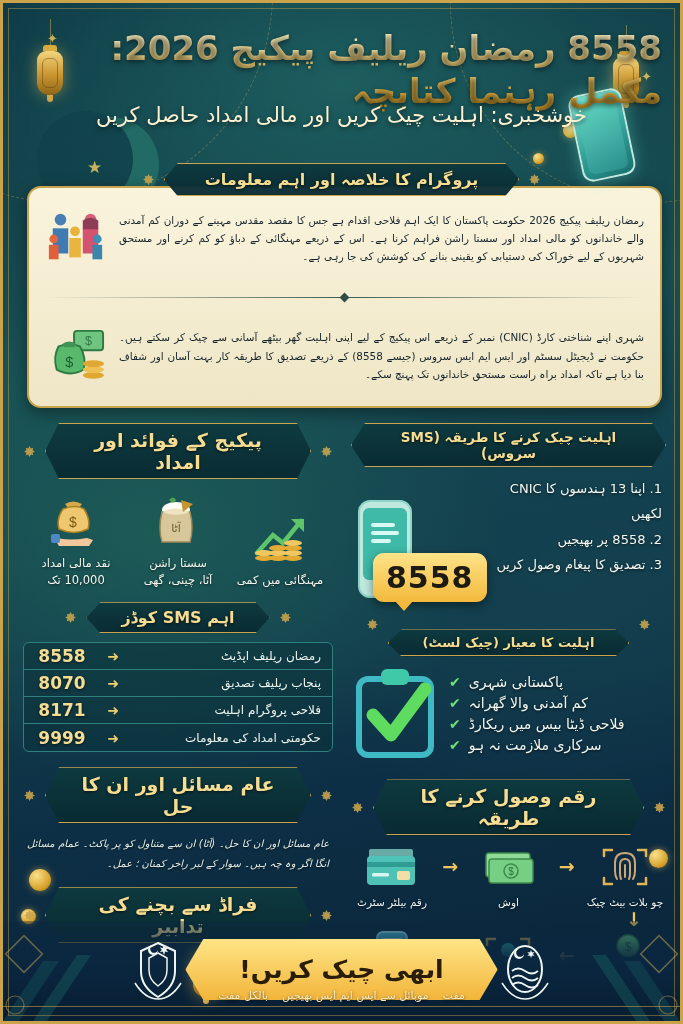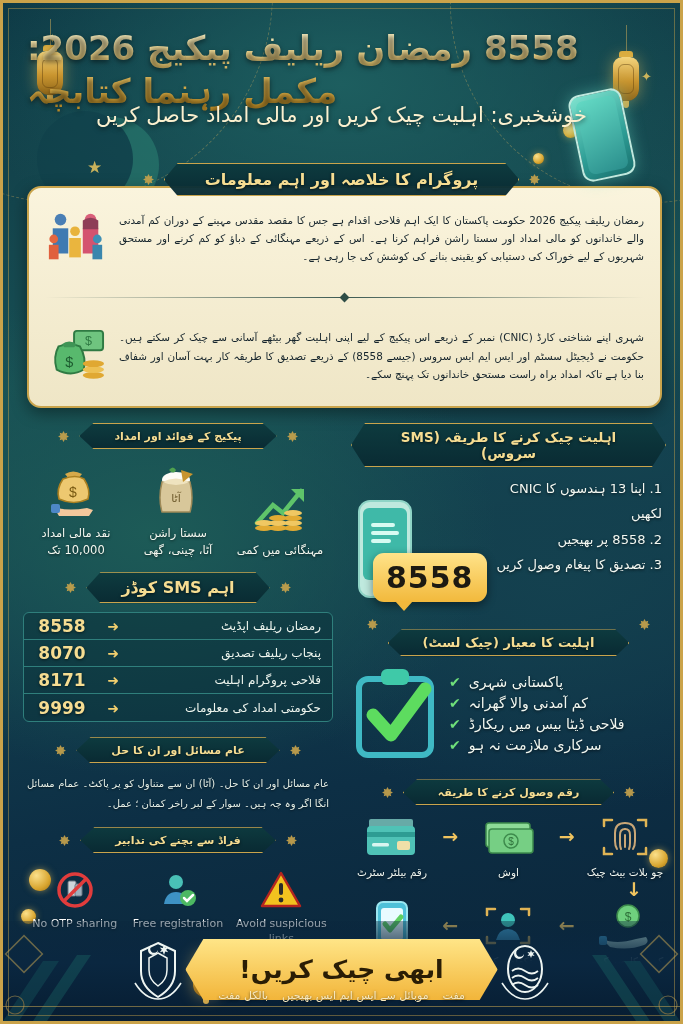--- a/index.html
+++ b/index.html
@@ -34,39 +34,39 @@
 
   .moon { position:absolute; width:96px; height:96px; border-radius:50%;
     box-shadow:26px 6px 0 0 #2c8374; opacity:.55; }
   .star { position:absolute; color:#e9c65e; font-size:13px; opacity:.85; }
   .coin { position:absolute; border-radius:50%;
     background:radial-gradient(circle at 34% 30%,#fbe08b,#d8a52f 62%,#9c6f14);
     box-shadow:0 0 7px rgba(240,200,90,.5); }
   .arc { position:absolute; border:1px dashed rgba(210,175,95,.35); border-radius:50%; }
 
   
-  .title { position:absolute; top:24px; left:0; right:0; text-align:left;
+  .title { position:absolute; top:24px; left:0; right:0; text-align:right;
     direction:rtl; font-size:34px; font-weight:bold; letter-spacing:.3px;
     background:linear-gradient(180deg,#fdf3c4 8%,#f0cf74 45%,#cd9a2c 92%);
     -webkit-background-clip:text; background-clip:text; color:transparent;
-    text-shadow:0 2px 5px rgba(0,0,0,.5); padding:0 24px; line-height:1.25; z-index:12;}
+    text-shadow:0 2px 5px rgba(0,0,0,.5); padding:0 18px; line-height:1.25; z-index:12;}
   .subtitle { position:absolute; top:100px; left:0; right:0; text-align:center;
     direction:rtl; font-size:21px; color:#fbf0cf; text-shadow:0 2px 5px rgba(0,0,0,.55); z-index:12;}
   .hdr-phone { position:absolute; top:88px; left:572px; width:54px; height:88px;
     border-radius:11px; background:linear-gradient(155deg,#7fe3cf,#2e9e96 60%,#19706e);
     border:2px solid #bfe9de; box-shadow:0 0 16px rgba(110,230,205,.4); z-index:11;
     transform:rotate(-12deg);}
   .hdr-phone .sc{position:absolute;inset:5px;border-radius:7px;background:linear-gradient(160deg,#63d9c4,#2b8f8d);}
 
   
   .badge-wrap { position:relative; display:flex; align-items:center; justify-content:center; gap:9px; }
   .badge {
     position:relative; direction:rtl; padding:5px 34px; min-height:26px;
     display:flex; align-items:center; justify-content:center;
-    color:#f6dd92; font-size:11px; font-weight:bold; text-align:center;
+    color:#f6dd92; font-size:19px; font-weight:bold; text-align:center;
     background:linear-gradient(180deg,rgba(13,58,62,.96),rgba(9,42,50,.96));
     border:1.5px solid #c9a44c; text-shadow:0 1px 3px rgba(0,0,0,.6);
     clip-path:polygon(14px 0,calc(100% - 14px) 0,100% 50%,calc(100% - 14px) 100%,14px 100%,0 50%);
     box-shadow:0 2px 8px rgba(0,0,0,.4);
   }
   .flower { width:13px; height:13px; flex:none; color:#c9a44c; opacity:.9; }
 
   
   .info-card { position:absolute; left:24px; top:183px; width:635px; height:222px;
     background:linear-gradient(180deg,#faf4dd,#efe6c6); border:2px solid #c9a44c;
@@ -122,21 +122,21 @@
   .chk-area{display:flex;align-items:center;gap:6px;}
   .clip{width:92px;height:96px;flex:none;position:relative;}
   .chk-list{flex:1;direction:rtl;text-align:right;padding-right:2px;}
   .chk-item{display:flex;flex-direction:row-reverse;align-items:center;gap:8px;
     justify-content:flex-start;margin:5px 0;}
   .chk-item .t{color:#f3f8f1;font-size:14px;text-shadow:0 1px 3px rgba(0,0,0,.6);}
   .tick{color:#6fe07a;font-size:14px;font-weight:bold;}
 
   
   .faq-txt{direction:rtl;text-align:justify;color:#e6efe6;font-size:10px;line-height:1.95;
-    padding:2px 4px;text-shadow:0 1px 2px rgba(0,0,0,.5);}
+    padding:2px 4px;text-shadow:0 1px 2px rgba(0,0,0,.5);font-style:italic;}
 
   
   .fraud{display:flex;justify-content:space-around;align-items:flex-start;padding-top:6px;}
   .fr{width:97px;text-align:center;}
   .fr .ico{height:44px;display:flex;align-items:center;justify-content:center;}
   .fr .lbl{color:#fff;font-size:11px;line-height:1.3;margin-top:5px;text-shadow:0 1px 3px rgba(0,0,0,.7);}
 
   
   .flow-row{display:flex;align-items:flex-start;justify-content:space-between;}
   .flow-cell{width:82px;text-align:center;}

